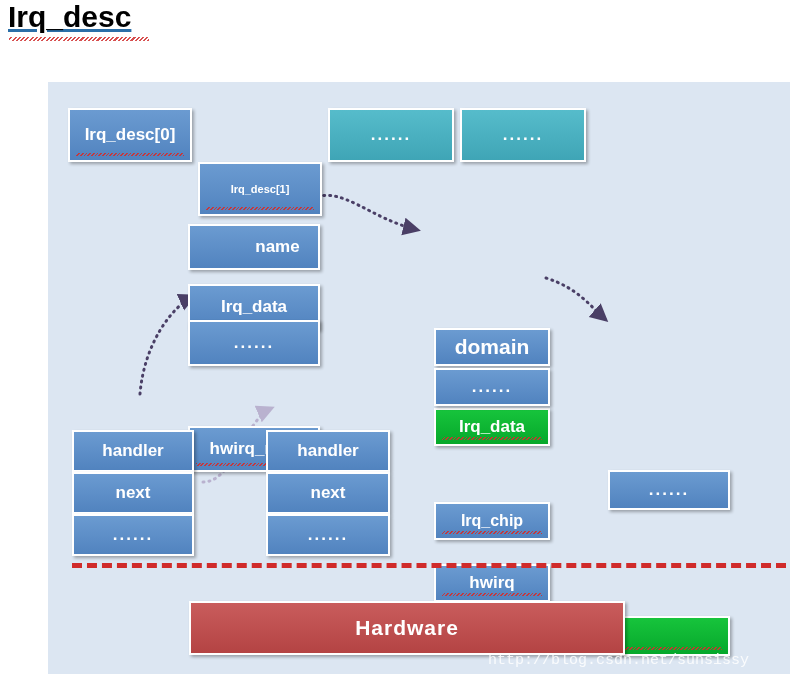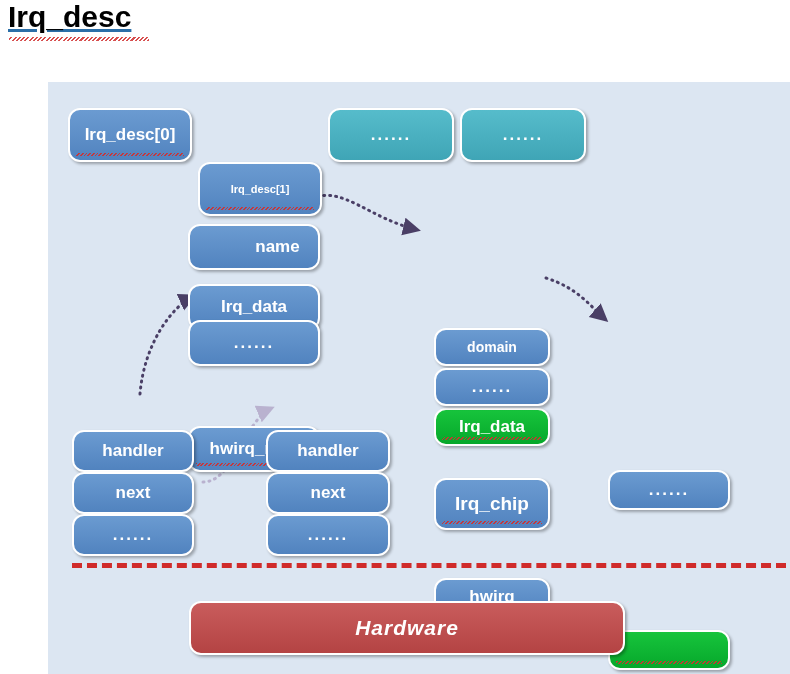--- a/index.html
+++ b/index.html
@@ -44,21 +44,21 @@
     left: 48px;
     top: 82px;
     width: 742px;
     height: 592px;
     background: #dce6f2;
   }
 
   .node {
     position: absolute;
     box-sizing: border-box;
-    border-radius: 12px;
+    border-radius: 0;
     display: flex;
     align-items: center;
     justify-content: center;
     font-weight: bold;
     color: #ffffff;
     text-align: center;
     white-space: nowrap;
     box-shadow: 2px 2px 3px rgba(0,0,0,0.30);
     border: 2px solid #ffffff;
   }
@@ -116,21 +116,20 @@
     top: 519px;
     width: 436px;
     height: 54px;
     font-size: 21px;
     letter-spacing: 1px;
   }
   #hardware-box .hw-inner {
     display: flex;
     gap: 34px;
     align-items: baseline;
-    font-style: italic;
   }
 
   #watermark {
     position: absolute;
     left: 440px;
     top: 570px;
     font-family: "Liberation Mono", monospace;
     font-size: 15px;
     color: #ffffff;
     opacity: 0.85;
@@ -195,27 +194,27 @@
   <div class="node blue squiggly" style="left:140px; top:190px; width:132px; height:46px; font-size:17px;">
     <span>hwirq_max</span>
   </div>
   <div class="node blue" style="left:140px; top:238px; width:132px; height:46px; font-size:17px;">
     <span class="dots">......</span>
   </div>
 
   <div class="node green squiggly" style="left:386px; top:126px; width:116px; height:38px; font-size:17px;">
     <span>Irq_data</span>
   </div>
-  <div class="node blue squiggly" style="left:386px; top:158px; width:116px; height:52px; font-size:19px;">
+  <div class="node blue squiggly" style="left:386px; top:182px; width:116px; height:38px; font-size:16px;">
     <span>Irq_chip</span>
   </div>
   <div class="node blue squiggly" style="left:386px; top:206px; width:116px; height:38px; font-size:17px;">
     <span>hwirq</span>
   </div>
-  <div class="node blue" style="left:386px; top:246px; width:116px; height:38px; font-size:14px;">
+  <div class="node blue" style="left:386px; top:246px; width:116px; height:38px; font-size:21px;">
     <span>domain</span>
   </div>
   <div class="node blue" style="left:386px; top:286px; width:116px; height:38px; font-size:17px;">
     <span class="dots">......</span>
   </div>
 
   <div class="node green squiggly" style="left:560px; top:220px; width:122px; height:40px; font-size:17px;">
     
   </div>
 
@@ -244,13 +243,14 @@
   </div>
 
   <div id="divider"></div>
 
   <div class="node red" id="hardware-box">
     <div class="hw-inner">
       <span>Hardware</span>
     </div>
   </div>
 
+  <div id="watermark">http://blog.csdn.net/sunsissy</div>
 </div>
 
 </body></html>

